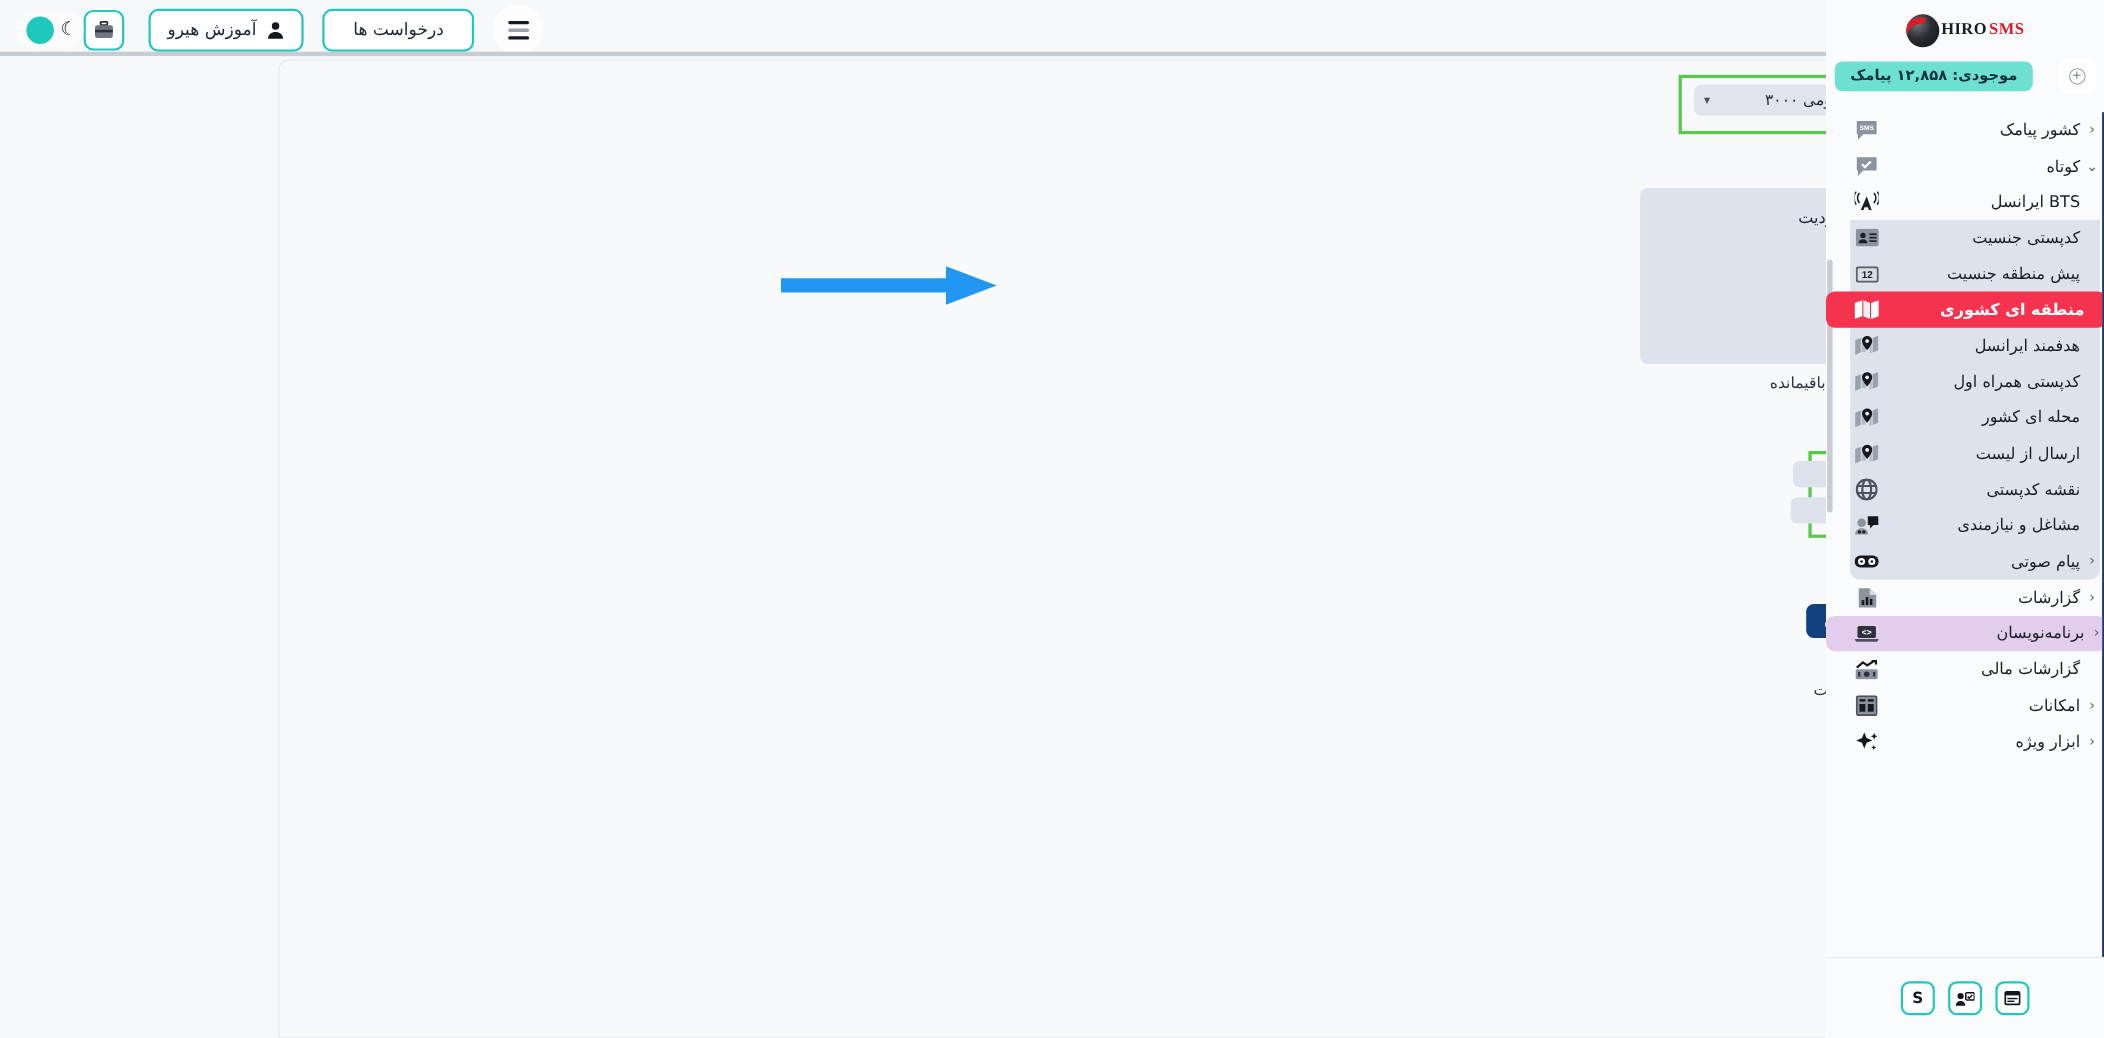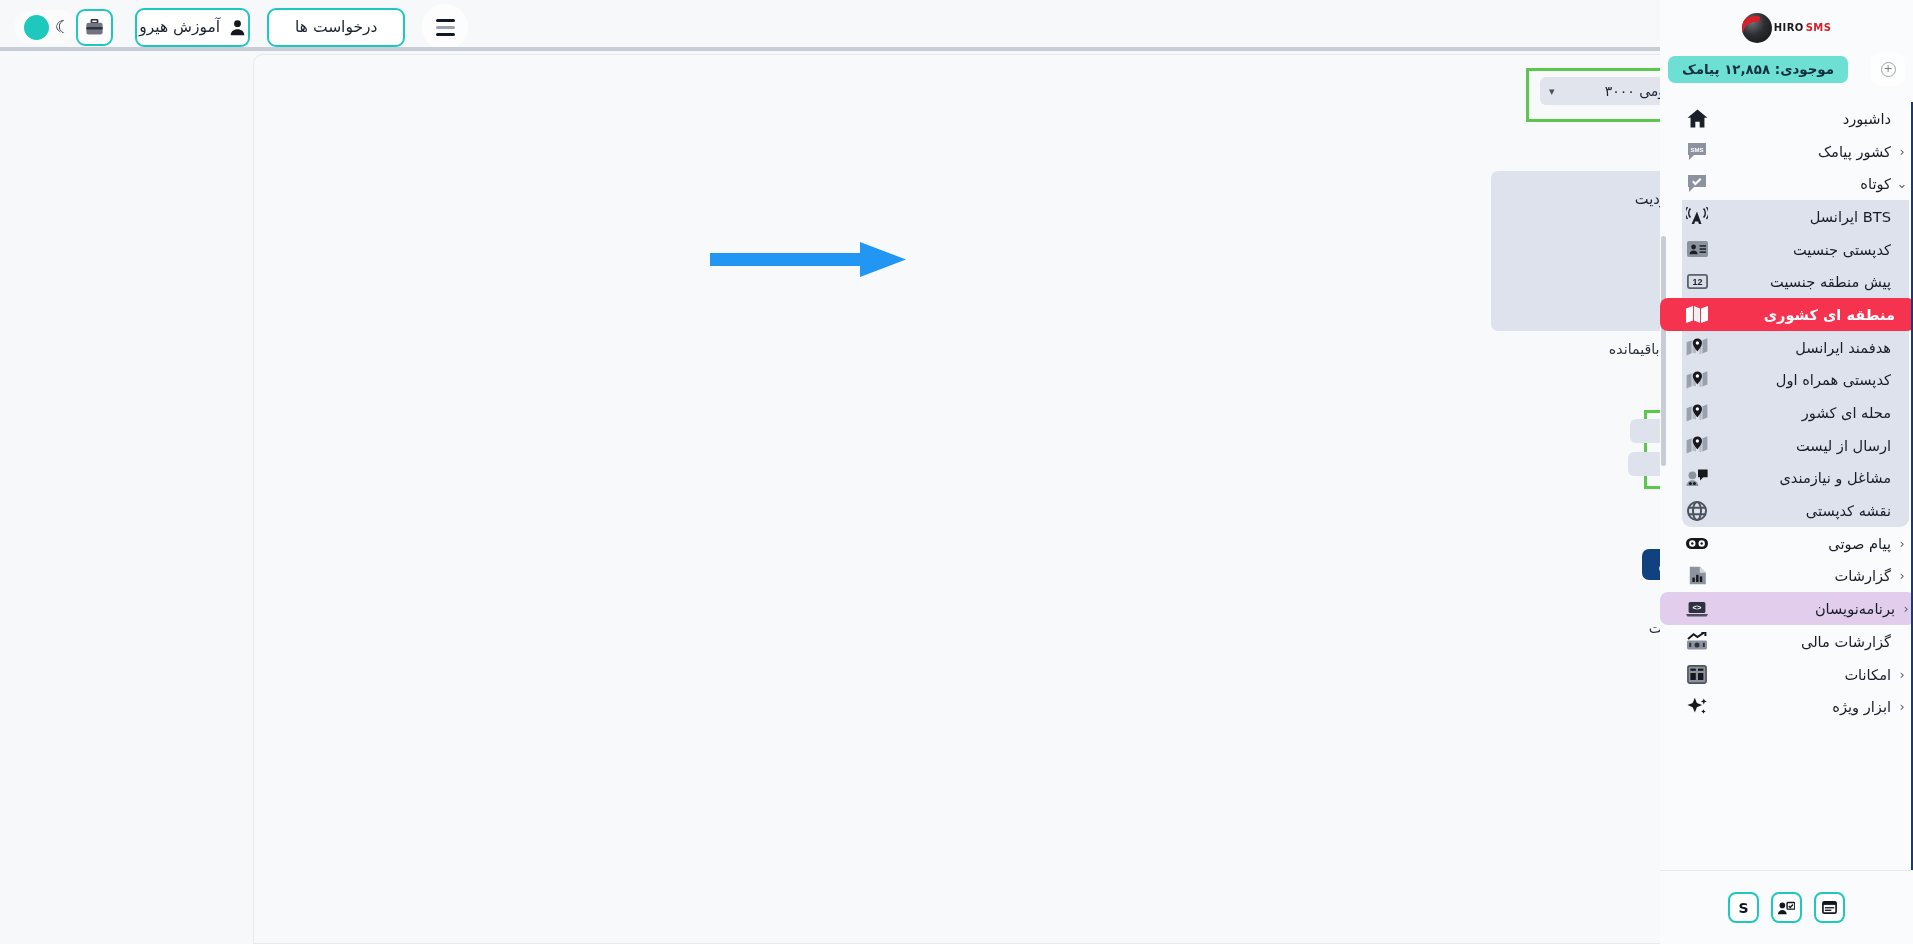--- a/index.html
+++ b/index.html
@@ -38,21 +38,21 @@
   .moon { color: #131926; font-size: 17px; line-height: 1; }
 
   .icon-btn-outline {
     width: 37px; height: 37px; border: 2px solid #1fc7bf; border-radius: 9px;
     background: #fff; display: flex; align-items: center; justify-content: center;
     cursor: pointer; margin-right: 22px;
   }
   .pill-btn {
     height: 39px; border: 2px solid #1fc7bf; border-radius: 9px; background: #fff;
     display: flex; align-items: center; gap: 9px;
-    padding: 0 2px; cursor: pointer; margin-right: 17px;
+    padding: 0 15px; cursor: pointer; margin-right: 17px;
     font-size: 15.5px; color: #1b2430;
   }
   .pill-btn.plain { padding: 0 26px; }
 
   
   .main-card {
     position: absolute; top: 54px; right: 0; left: 253px;
     top: 54px; height: 890px;
     background: #f8f9fb;
     border: 1px solid #e6e9ef;
@@ -208,21 +208,21 @@
     width: 30px; height: 30px; border-radius: 50%;
     background: radial-gradient(circle at 34% 31%, #6e7277 0%, #2b2d31 45%, #101114 100%);
     position: relative; overflow: hidden; flex: none;
   }
   .logo-ball::after {
     content:''; position:absolute; left:-5px; top:3px; width: 24px; height: 24px;
     border-radius: 50%;
     border: 6px solid #d61f28; border-right-color: transparent; border-bottom-color: transparent;
     transform: rotate(-28deg);
   }
-  .logo-txt { font-weight: 800; font-size: 10px; letter-spacing: .4px; }
+  .logo-txt { font-weight: 800; font-size: 15px; letter-spacing: .4px; font-family: Liberation Serif, serif; }
   .logo-hiro { color: #191b1f; }
   .logo-sms { color: #d61f28; }
 
   .balance-row {
     display: flex; flex-direction: row-reverse; align-items: center; justify-content: center;
     gap: 23px; margin-top: 5px;
   }
   .balance-badge {
     background: #6ee0d3; color: #10303c; font-weight: 700;
     font-size: 13.4px; border-radius: 7px; padding: 6px 14px; white-space: nowrap;
@@ -408,29 +408,20 @@
 
   <div class="balance-row">
     <span class="balance-badge">موجودی: ۱۲,۸۵۸ پیامک</span>
     <span class="balance-plus">
       <i>+</i>
     </span>
   </div>
 
   <div class="nav" id="nav">
     <div class="nav-group-bg" id="groupbg" style="top: 98px; height: 327px;"></div>
-  <div class="nav-item">
-        <span class="nav-chev"></span>
-        <span class="nav-label">داشبورد</span>
-        <span class="nav-ico">
-          <svg width="21" height="19" viewBox="0 0 22 20">
-            <path d="M11 0.6L21.4 9.2h-3.1V19.6h-5V13.3h-4.6v6.3h-5V9.2H0.6z" fill="#1b2028"></path>
-          </svg>
-        </span>
-      </div>
       <div class="nav-item">
         <span class="nav-chev">‹</span>
         <span class="nav-label">کشور پیامک</span>
         <span class="nav-ico">
           <svg width="20" height="19" viewBox="0 0 20 19">
             <path d="M1 1h18v12H7l-5 5V13H1z" fill="#8d939e"></path>
             <text x="10" y="9.6" font-size="6" font-weight="bold" fill="#fff" text-anchor="middle" font-family="sans-serif">SMS</text>
           </svg>
         </span>
       </div>
@@ -543,39 +534,39 @@
             <path d="M16.4 2.2l5-2v13.2l-5 2z" fill="#9aa1ad"></path>
             <path d="M6.4 2.2L10 3.6v11.6l-3.6-0.4z" fill="#b4bac4"></path>
             <path d="M13.5 1.4l2 0.8v13.2l-2 0.8z" fill="#b4bac4"></path>
             <path d="M11.4 0.4c2.6 0 4.6 2 4.6 4.5 0 3.3-4.6 8.4-4.6 8.4S6.8 8.2 6.8 4.9c0-2.5 2-4.5 4.6-4.5z" fill="#16181d"></path>
             <circle cx="11.4" cy="5" r="1.7" fill="#fff"></circle>
           </svg>
         </span>
       </div>
       <div class="nav-item">
         <span class="nav-chev"></span>
+        <span class="nav-label">نقشه کدپستی</span>
+        <span class="nav-ico">
+          <svg width="20" height="20" viewBox="0 0 20 20">
+            <circle cx="10" cy="10" r="9" fill="none" stroke="#4c535f" stroke-width="2"></circle>
+            <ellipse cx="10" cy="10" rx="4" ry="9" fill="none" stroke="#4c535f" stroke-width="2"></ellipse>
+            <path d="M1.4 6.8h17.2M1.4 13.2h17.2" stroke="#4c535f" stroke-width="2"></path>
+          </svg>
+        </span>
+      </div>
+      <div class="nav-item">
+        <span class="nav-chev"></span>
         <span class="nav-label">مشاغل و نیازمندی</span>
         <span class="nav-ico">
           <svg width="22" height="18" viewBox="0 0 22 18">
             <circle cx="6.4" cy="6.3" r="3.9" fill="#8d939e"></circle>
             <path d="M0.5 17c0-3.6 2.6-5.8 5.9-5.8s5.9 2.2 5.9 5.8z" fill="#8d939e"></path>
             <path d="M12 0.4h9.6v7.8h-4.3L14 11.4V8.2H12z" fill="#16181d"></path>
             <circle cx="4.4" cy="14.6" r="1.5" fill="#16181d"></circle>
             <circle cx="8.4" cy="14.6" r="1.5" fill="#16181d"></circle>
-          </svg>
-        </span>
-      </div>
-      <div class="nav-item">
-        <span class="nav-chev"></span>
-        <span class="nav-label">نقشه کدپستی</span>
-        <span class="nav-ico">
-          <svg width="20" height="20" viewBox="0 0 20 20">
-            <circle cx="10" cy="10" r="9" fill="none" stroke="#4c535f" stroke-width="2"></circle>
-            <ellipse cx="10" cy="10" rx="4" ry="9" fill="none" stroke="#4c535f" stroke-width="2"></ellipse>
-            <path d="M1.4 6.8h17.2M1.4 13.2h17.2" stroke="#4c535f" stroke-width="2"></path>
           </svg>
         </span>
       </div>
       <div class="nav-item">
         <span class="nav-chev">‹</span>
         <span class="nav-label">پیام صوتی</span>
         <span class="nav-ico">
           <svg width="22" height="13" viewBox="0 0 22 13">
             <rect y="1" width="22" height="11" rx="5.5" fill="#16181d"></rect>
             <circle cx="6.3" cy="6.5" r="3.2" fill="#fff"></circle>

